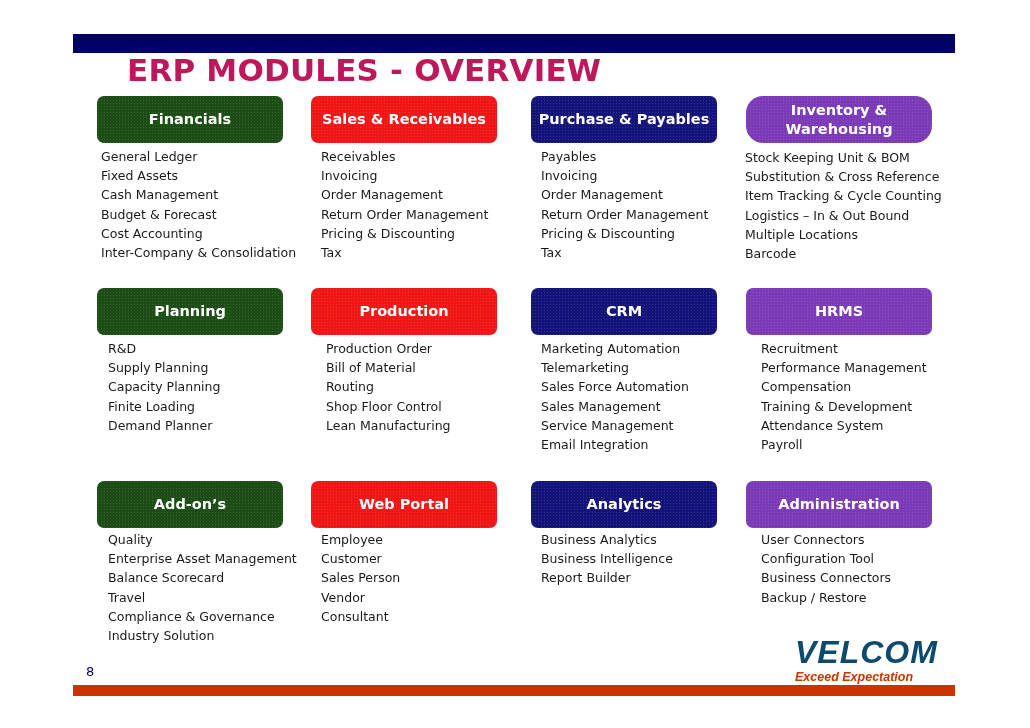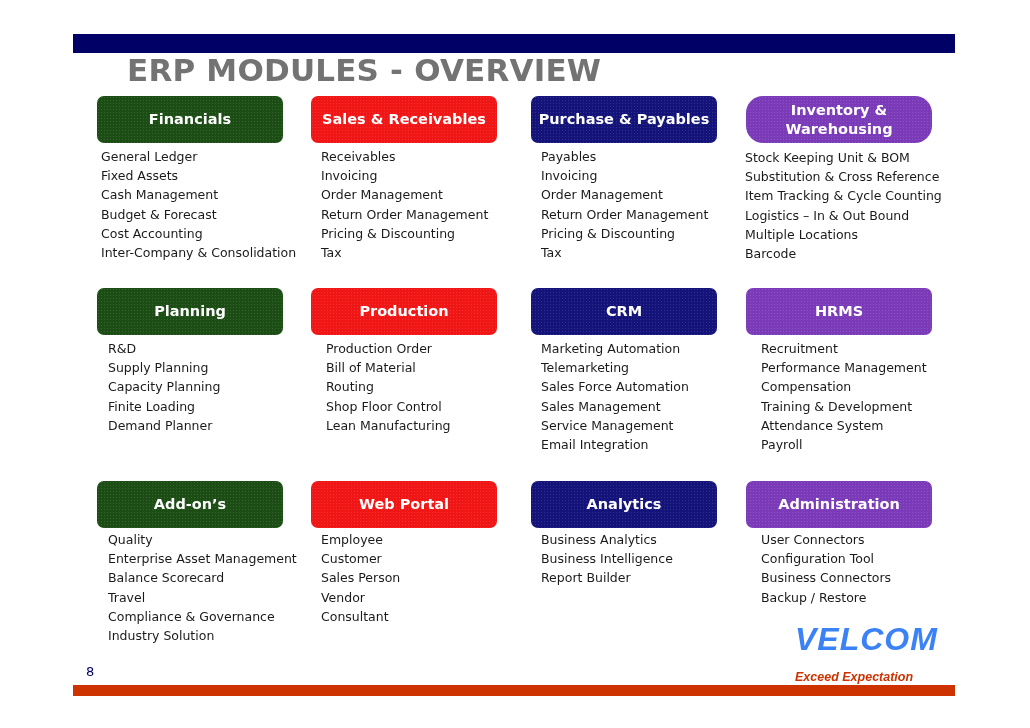--- a/index.html
+++ b/index.html
@@ -1,34 +1,34 @@
 <!DOCTYPE html>
 <html><head>
 <meta charset="utf-8">
 <style>
   html, body { margin: 0; padding: 0; background: #ffffff; }
   body { width: 1030px; height: 728px; position: relative; overflow: hidden; font-family: "DejaVu Sans", sans-serif; }
   .top-bar { position: absolute; left: 73px; top: 34px; width: 882px; height: 19px; background: #000066; }
-  .title { position: absolute; left: 127px; top: 52px; font-family: "DejaVu Sans", sans-serif; font-weight: bold; font-size: 31px; color: #737373; letter-spacing: 0.2px; white-space: nowrap; }
+  .title { position: absolute; left: 127px; top: 52px; font-family: "DejaVu Sans", sans-serif; font-weight: bold; font-size: 31px; color: #be185d; letter-spacing: 0.2px; white-space: nowrap; }
   .mod-header {
     position: absolute; width: 186px; height: 47px; border-radius: 7px;
     display: flex; align-items: center; justify-content: center; text-align: center;
     color: #ffffff; font-weight: bold; font-size: 14.5px; line-height: 19px;
     background-image: radial-gradient(rgba(255,255,255,0.12) 0.8px, transparent 1px);
     background-size: 3px 3px;
   }
   .green { background-color: #1b4d14; }
   .red { background-color: #f01616; }
   .navy { background-color: #13137a; }
   .purple { background-color: #7b3bb8; }
   .items { position: absolute; margin: 2px; padding: 0; list-style: none; font-size: 12.5px; color: #1a1a1a; white-space: nowrap; }
   .items li { height: 19.2px; line-height: 19.2px; }
   .page-num { position: absolute; left: 86px; top: 664px; font-size: 13px; color: #000066; }
   .bottom-bar { position: absolute; left: 73px; top: 685px; width: 882px; height: 11px; background: #cc3300; }
-  .logo { position: absolute; left: 795px; top: 622px; font-family: "Liberation Sans", sans-serif; font-weight: bold; font-style: italic; font-size: 32px; color: #3b82f6; letter-spacing: 1px; line-height: 34px; }
+  .logo { position: absolute; left: 795px; top: 635px; font-family: "Liberation Sans", sans-serif; font-weight: bold; font-style: italic; font-size: 32px; color: #0c4a6e; letter-spacing: 1px; line-height: 34px; }
   .tagline { position: absolute; left: 795px; top: 670px; font-family: "Liberation Sans", sans-serif; font-weight: bold; font-style: italic; font-size: 12.5px; color: #cc3300; line-height: 14px; }
 </style>
 </head>
 <body>
 
 <div class="top-bar"></div>
 <div class="title">ERP MODULES - OVERVIEW</div>
 
 <div class="mod-header green" style="left:97px; top:96px;">
     <span>Financials</span>

